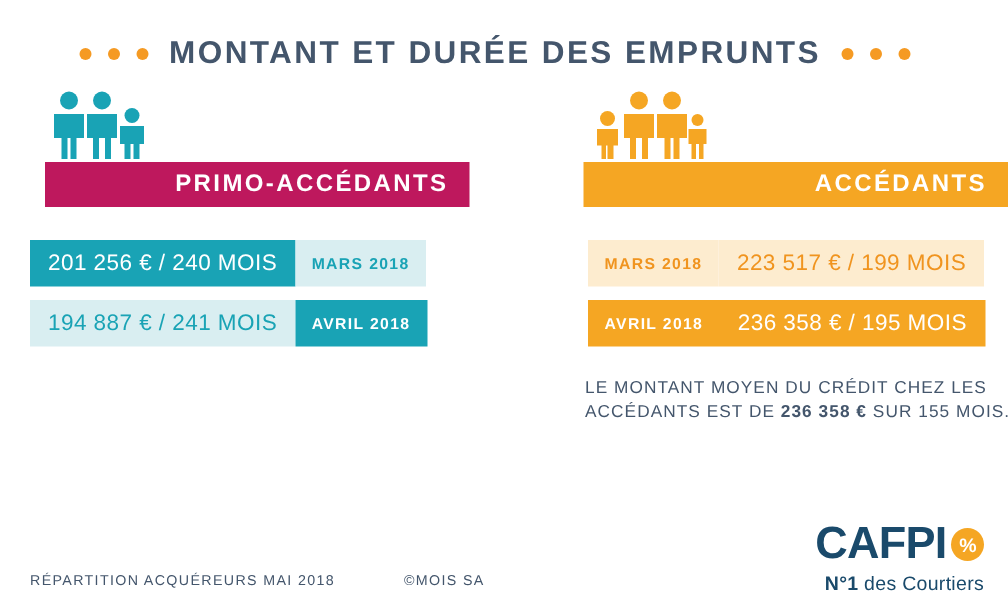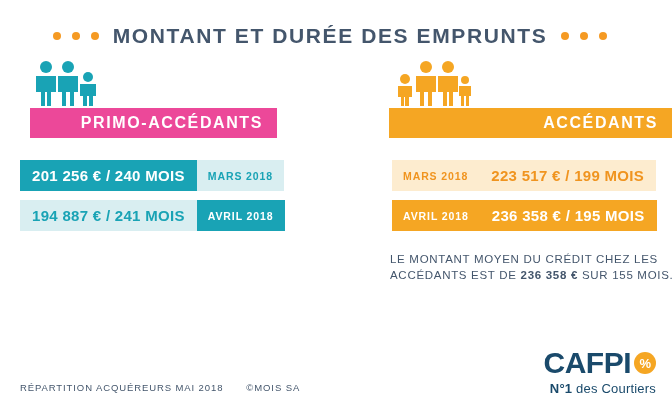--- a/index.html
+++ b/index.html
@@ -69,22 +69,22 @@
   .banner {
     height: 30px;
     display: flex;
     align-items: center;
     color: #ffffff;
     font-size: 16px;
     letter-spacing: 1.6px;
     font-weight: bold;
   }
   .banner-teal {
-    background: #ec4899;
-    width: 247px;
+    background: #be185d;
+    width: 283px;
     margin-left: 18px;
     justify-content: flex-end;
     padding-right: 14px;
     box-sizing: border-box;
   }
   .banner-orange {
     background: #f5a623;
     width: 283px;
     margin-left: 37px;
     justify-content: flex-end;
@@ -103,21 +103,21 @@
     margin-bottom: 9px;
   }
   .row.left-col  { margin-left: 8px; }
   .row.right-col { margin-left: 40px; }
 
   .val {
     display: flex;
     align-items: center;
     padding: 0 12px;
     font-size: 15px;
-    font-weight: bold;
+    font-weight: normal;
     letter-spacing: 0.3px;
     white-space: nowrap;
   }
   .date {
     display: flex;
     align-items: center;
     justify-content: center;
     padding: 0 11px;
     font-size: 10.5px;
     font-weight: bold;
@@ -148,21 +148,21 @@
   .para.right-col { margin-left: 38px; }
   .para b { font-weight: bold; }
 
   
   .footer {
     position: absolute;
     bottom: 14px;
     left: 20px;
     display: flex;
     align-items: baseline;
-    gap: 23px;
+    gap: 46px;
     font-size: 9.5px;
     letter-spacing: 0.9px;
     color: #44566c;
   }
 
   .logo {
     position: absolute;
     right: 16px;
     bottom: 12px;
     text-align: right;

